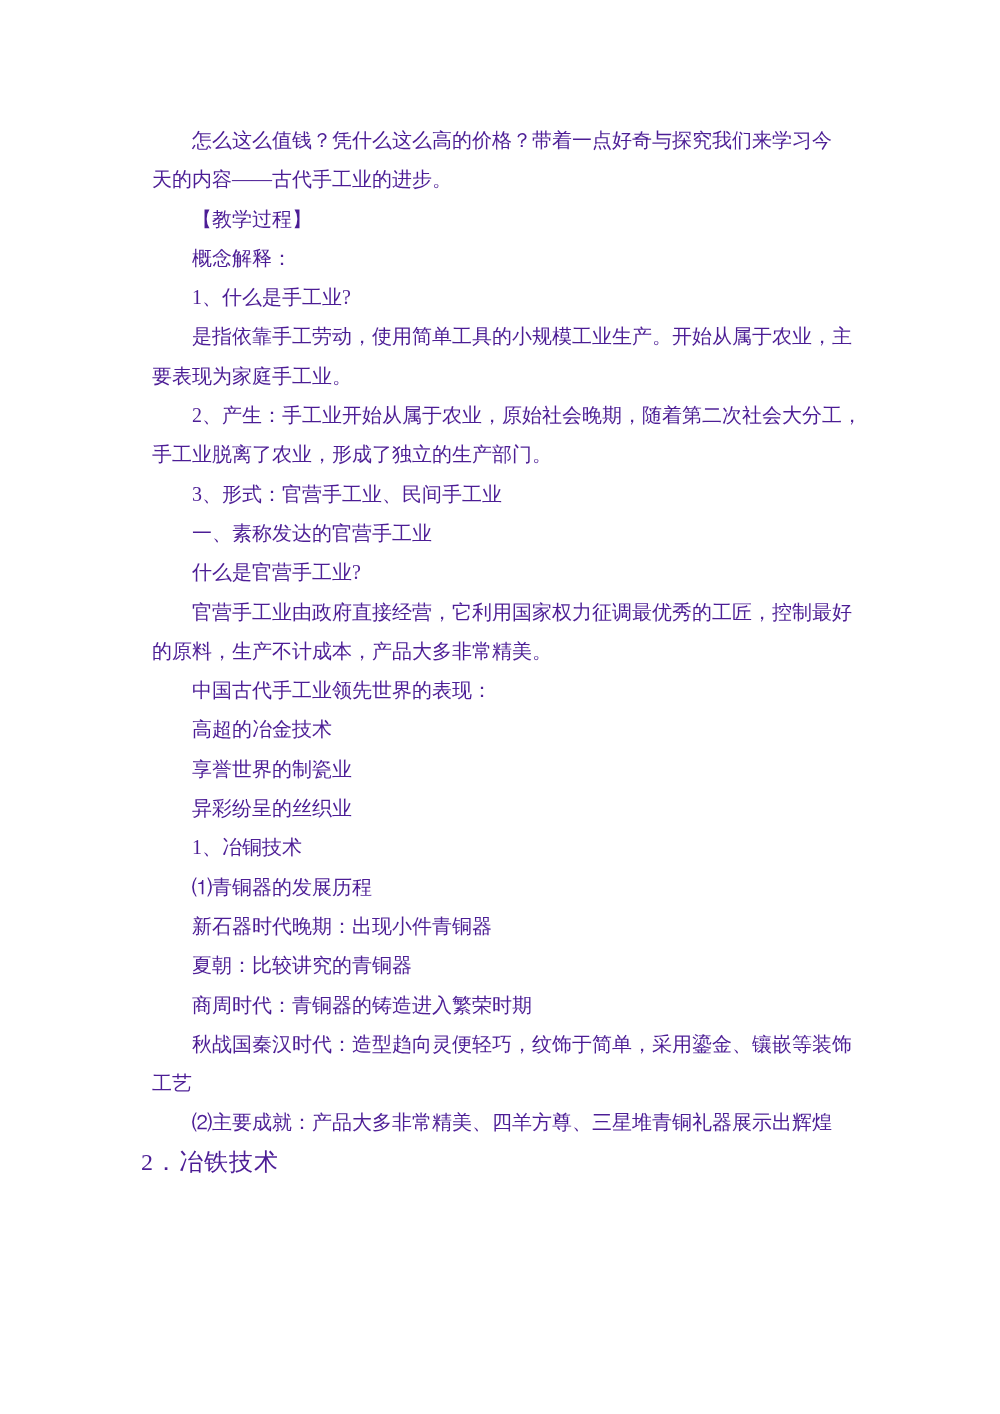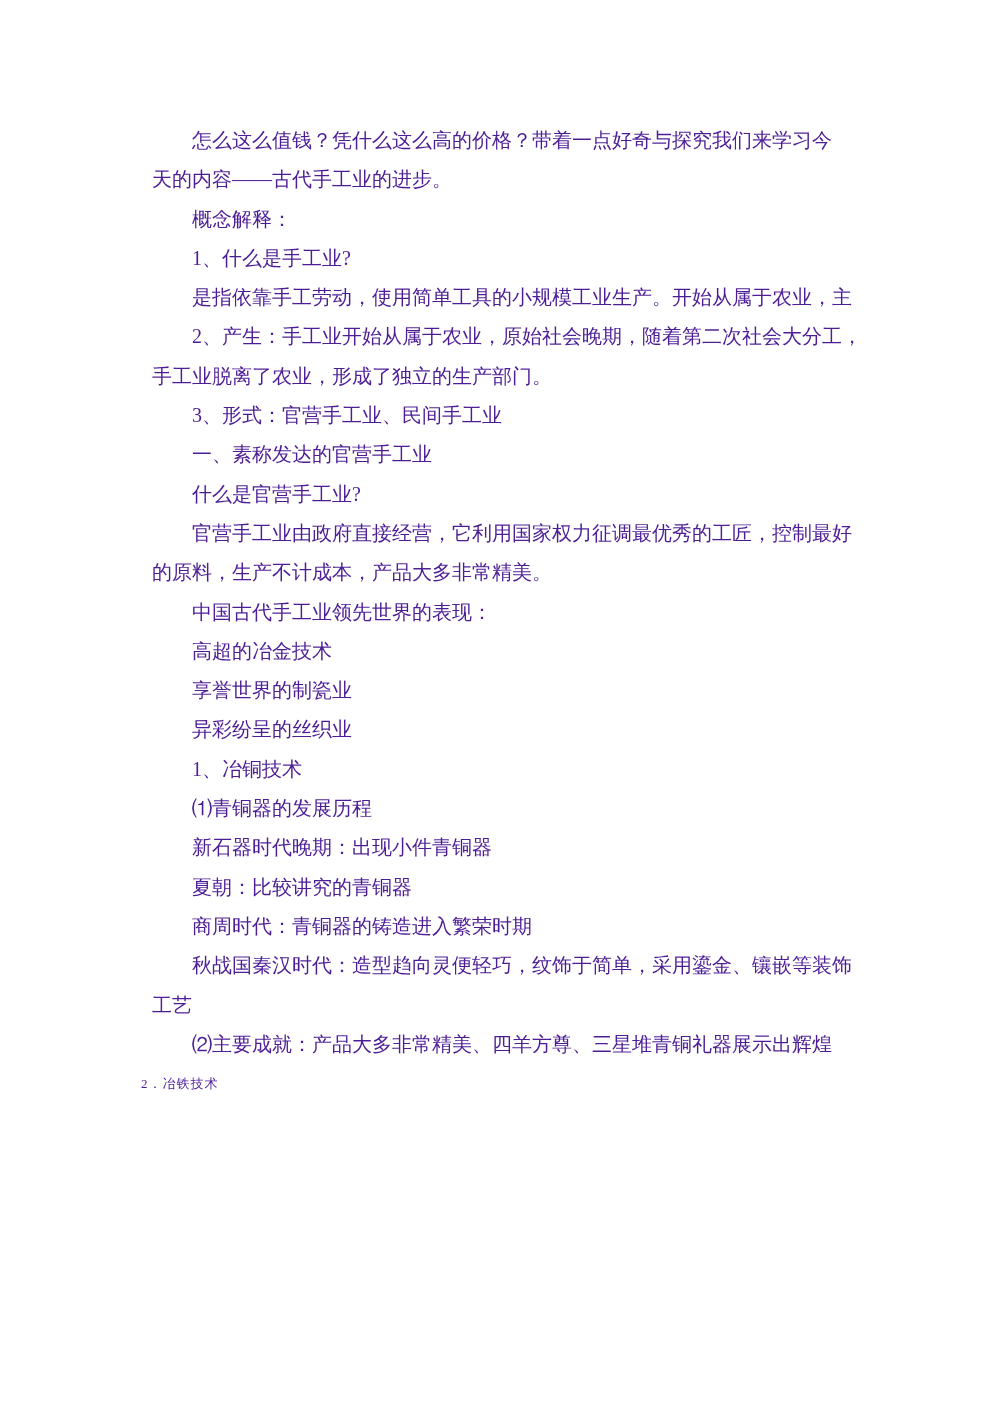--- a/index.html
+++ b/index.html
@@ -24,35 +24,37 @@
   .line {
     font-size: 20px;
     line-height: 39.3px;
     white-space: nowrap;
     letter-spacing: 0px;
   }
   .line.indent {
     text-indent: 40px;
   }
   .line.footer {
-    font-size: 13px;
+    font-size: 24px;
     margin-left: -11px;
     letter-spacing: 1px;
   }
 </style>
 </head>
 <body>
 
 <div class="page" style="color: #4c1d95; background: rgb(255, 255, 255);">
   <div class="content" id="doc">
       <div class="line indent">怎么这么值钱？凭什么这么高的价格？带着一点好奇与探究我们来学习今</div>
       <div class="line">天的内容——古代手工业的进步。</div>
+      <div class="line indent">【教学过程】</div>
       <div class="line indent">概念解释：</div>
       <div class="line indent">1、什么是手工业?</div>
       <div class="line indent">是指依靠手工劳动，使用简单工具的小规模工业生产。开始从属于农业，主</div>
+      <div class="line">要表现为家庭手工业。</div>
       <div class="line indent">2、产生：手工业开始从属于农业，原始社会晚期，随着第二次社会大分工，</div>
       <div class="line">手工业脱离了农业，形成了独立的生产部门。</div>
       <div class="line indent">3、形式：官营手工业、民间手工业</div>
       <div class="line indent">一、素称发达的官营手工业</div>
       <div class="line indent">什么是官营手工业?</div>
       <div class="line indent">官营手工业由政府直接经营，它利用国家权力征调最优秀的工匠，控制最好</div>
       <div class="line">的原料，生产不计成本，产品大多非常精美。</div>
       <div class="line indent">中国古代手工业领先世界的表现：</div>
       <div class="line indent">高超的冶金技术</div>
       <div class="line indent">享誉世界的制瓷业</div>

